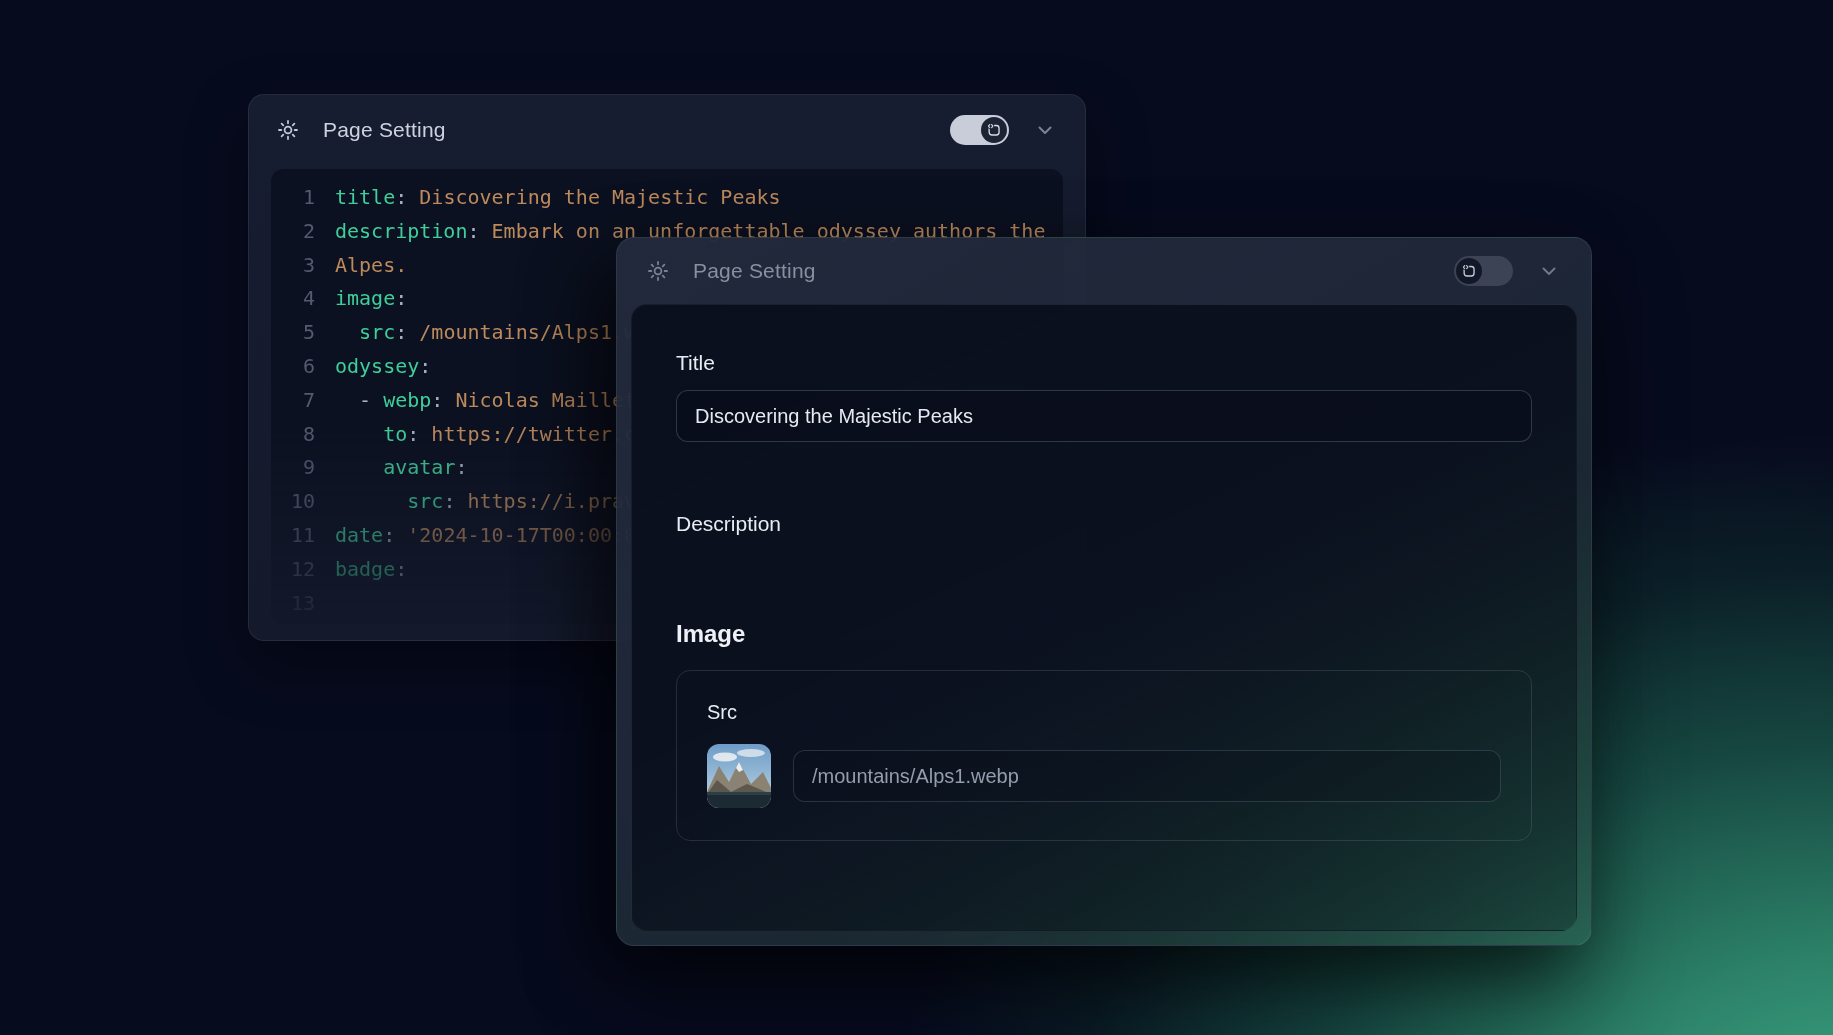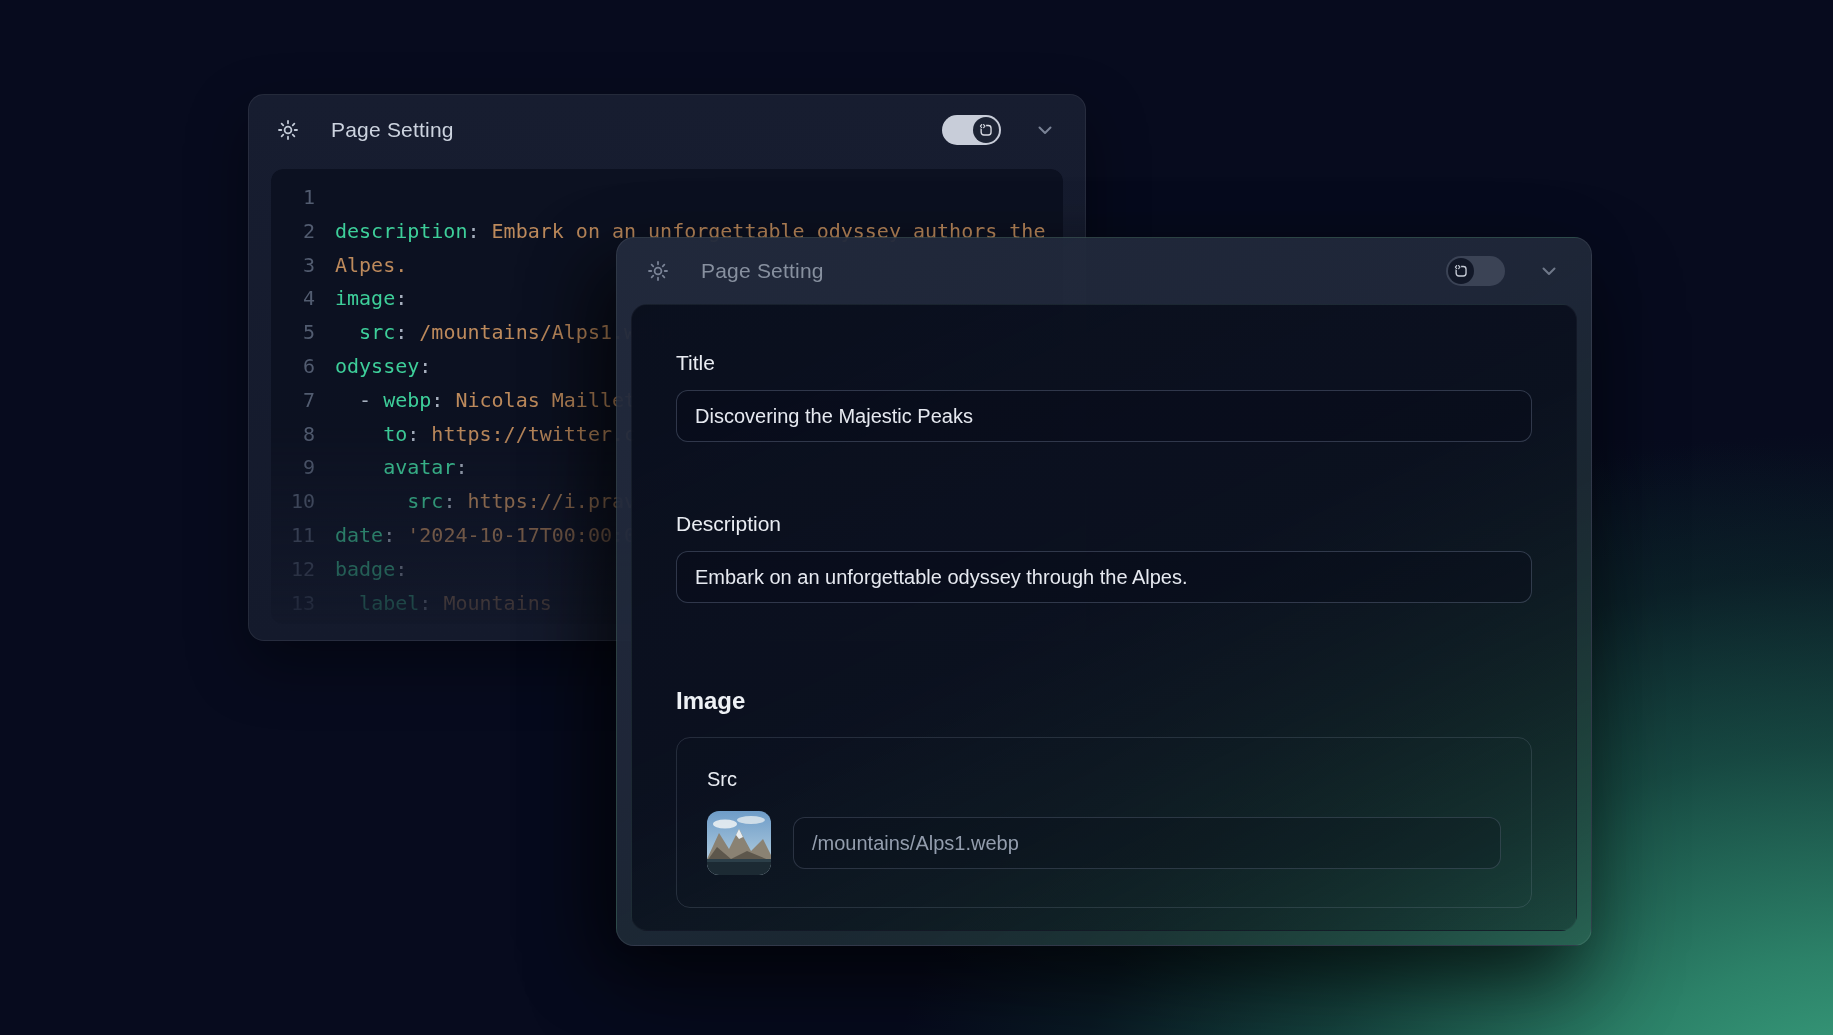--- a/index.html
+++ b/index.html
@@ -10,21 +10,21 @@
       radial-gradient(1150px 870px at 102% 114%,
         rgba(66,180,140,0.98) 0%, rgba(50,148,116,0.85) 26%,
         rgba(30,100,82,0.60) 50%, rgba(16,56,50,0.34) 70%,
         rgba(7,11,30,0) 86%),
       radial-gradient(820px 560px at 90% 80%, rgba(24,84,70,0.30) 0%, rgba(7,11,30,0) 70%),
       #070b1e;
   }
 
   
   .panel{position:absolute;border-radius:16px;}
-  .panel-header{display:flex;align-items:center;gap:32px;height:66px;padding:0 30px;}
+  .panel-header{display:flex;align-items:center;gap:24px;height:66px;padding:0 30px;}
   .header-title{font-size:21px;font-weight:500;letter-spacing:.2px;}
   .spacer{flex:1;}
   .chev{flex:0 0 auto;cursor:pointer;}
 
   
   .toggle{position:relative;width:59px;height:30px;border-radius:999px;cursor:pointer;flex:0 0 auto;}
   .toggle .knob{position:absolute;top:2px;width:26px;height:26px;border-radius:50%;
     display:flex;align-items:center;justify-content:center;}
   .toggle.on{background:#c8cdd9;}
   .toggle.on .knob{right:2px;background:#1c2334;--knob-bg:#1c2334;}
@@ -127,33 +127,33 @@
           </g>
         </svg>
       </div>
     </div>
     <svg class="chev" width="24" height="24" viewBox="0 0 24 24">
       <path d="M6.5 9.5 L12 15 L17.5 9.5" fill="none" stroke="currentColor" stroke-width="2" stroke-linecap="round" stroke-linejoin="round"></path>
     </svg>
   </div>
   <div class="code-editor">
     <div>
-        <div class="code-line"><span class="line-num">1</span></div>
+        <div class="code-line"><span class="line-num">1</span><span class="line-text"><span class="tok-key">title</span><span class="tok-punc">: </span><span class="tok-val">Discovering the Majestic Peaks</span></span></div>
         <div class="code-line"><span class="line-num">2</span><span class="line-text"><span class="tok-key">description</span><span class="tok-punc">: </span><span class="tok-val">Embark on an unforgettable odyssey authors the</span></span></div>
         <div class="code-line"><span class="line-num">3</span><span class="line-text"><span class="tok-val">Alpes.</span></span></div>
         <div class="code-line"><span class="line-num">4</span><span class="line-text"><span class="tok-key">image</span><span class="tok-punc">:</span></span></div>
         <div class="code-line"><span class="line-num">5</span><span class="line-text"><span class="tok-ws">  </span><span class="tok-key">src</span><span class="tok-punc">: </span><span class="tok-val">/mountains/Alps1.webp</span></span></div>
         <div class="code-line"><span class="line-num">6</span><span class="line-text"><span class="tok-key">odyssey</span><span class="tok-punc">:</span></span></div>
         <div class="code-line"><span class="line-num">7</span><span class="line-text"><span class="tok-ws">  </span><span class="tok-punc">- </span><span class="tok-key">webp</span><span class="tok-punc">: </span><span class="tok-val">Nicolas Maillet</span></span></div>
         <div class="code-line"><span class="line-num">8</span><span class="line-text"><span class="tok-ws">    </span><span class="tok-key">to</span><span class="tok-punc">: </span><span class="tok-val">https://twitter.c</span></span></div>
         <div class="code-line"><span class="line-num">9</span><span class="line-text"><span class="tok-ws">    </span><span class="tok-key">avatar</span><span class="tok-punc">:</span></span></div>
         <div class="code-line"><span class="line-num">10</span><span class="line-text"><span class="tok-ws">      </span><span class="tok-key">src</span><span class="tok-punc">: </span><span class="tok-val">https://i.prav</span></span></div>
         <div class="code-line"><span class="line-num">11</span><span class="line-text"><span class="tok-key">date</span><span class="tok-punc">: </span><span class="tok-val">'2024-10-17T00:00:0</span></span></div>
         <div class="code-line"><span class="line-num">12</span><span class="line-text"><span class="tok-key">badge</span><span class="tok-punc">:</span></span></div>
-        <div class="code-line"><span class="line-num">13</span><span class="line-text"><span class="tok-ws">  </span><span class="tok-key">label</span><span class="tok-punc">: </span><span class="tok-val">Mountains</span></span></div>
+        <div class="code-line"><span class="line-num">13</span></div>
       </div>
   </div>
 </div>
 
 <div class="panel form-panel">
   <div class="panel-header">
     <svg class="icon-gear" width="22" height="22" viewBox="0 0 20 20">
       <g fill="none" stroke="currentColor" stroke-width="1.6" stroke-linecap="round">
         <circle cx="10" cy="10" r="3.1"></circle>
         <path d="M10 1.8v2.1M10 16.1v2.1M1.8 10h2.1M16.1 10h2.1M4.2 4.2l1.5 1.5M14.3 14.3l1.5 1.5M15.8 4.2l-1.5 1.5M5.7 14.3l-1.5 1.5"></path>
@@ -176,21 +176,20 @@
     <svg class="chev" width="24" height="24" viewBox="0 0 24 24">
       <path d="M6.5 9.5 L12 15 L17.5 9.5" fill="none" stroke="currentColor" stroke-width="2" stroke-linecap="round" stroke-linejoin="round"></path>
     </svg>
   </div>
 
   <div class="form-card">
     <label class="field-label">Title</label>
     <input class="text-input" type="text" value="Discovering the Majestic Peaks" style="">
 
     <label class="field-label gap-desc">Description</label>
-    <input class="text-input" type="text" value="Embark on an unforgettable odyssey through the Alpes." style="">
 
     <h2 class="section-heading">Image</h2>
 
     <div class="image-card">
       <label class="field-label">Src</label>
       <div class="src-row">
         <div class="thumb">
           <svg width="64" height="64" viewBox="0 0 64 64">
             <defs>
               <linearGradient id="sky" x1="0" y1="0" x2="0" y2="1">

